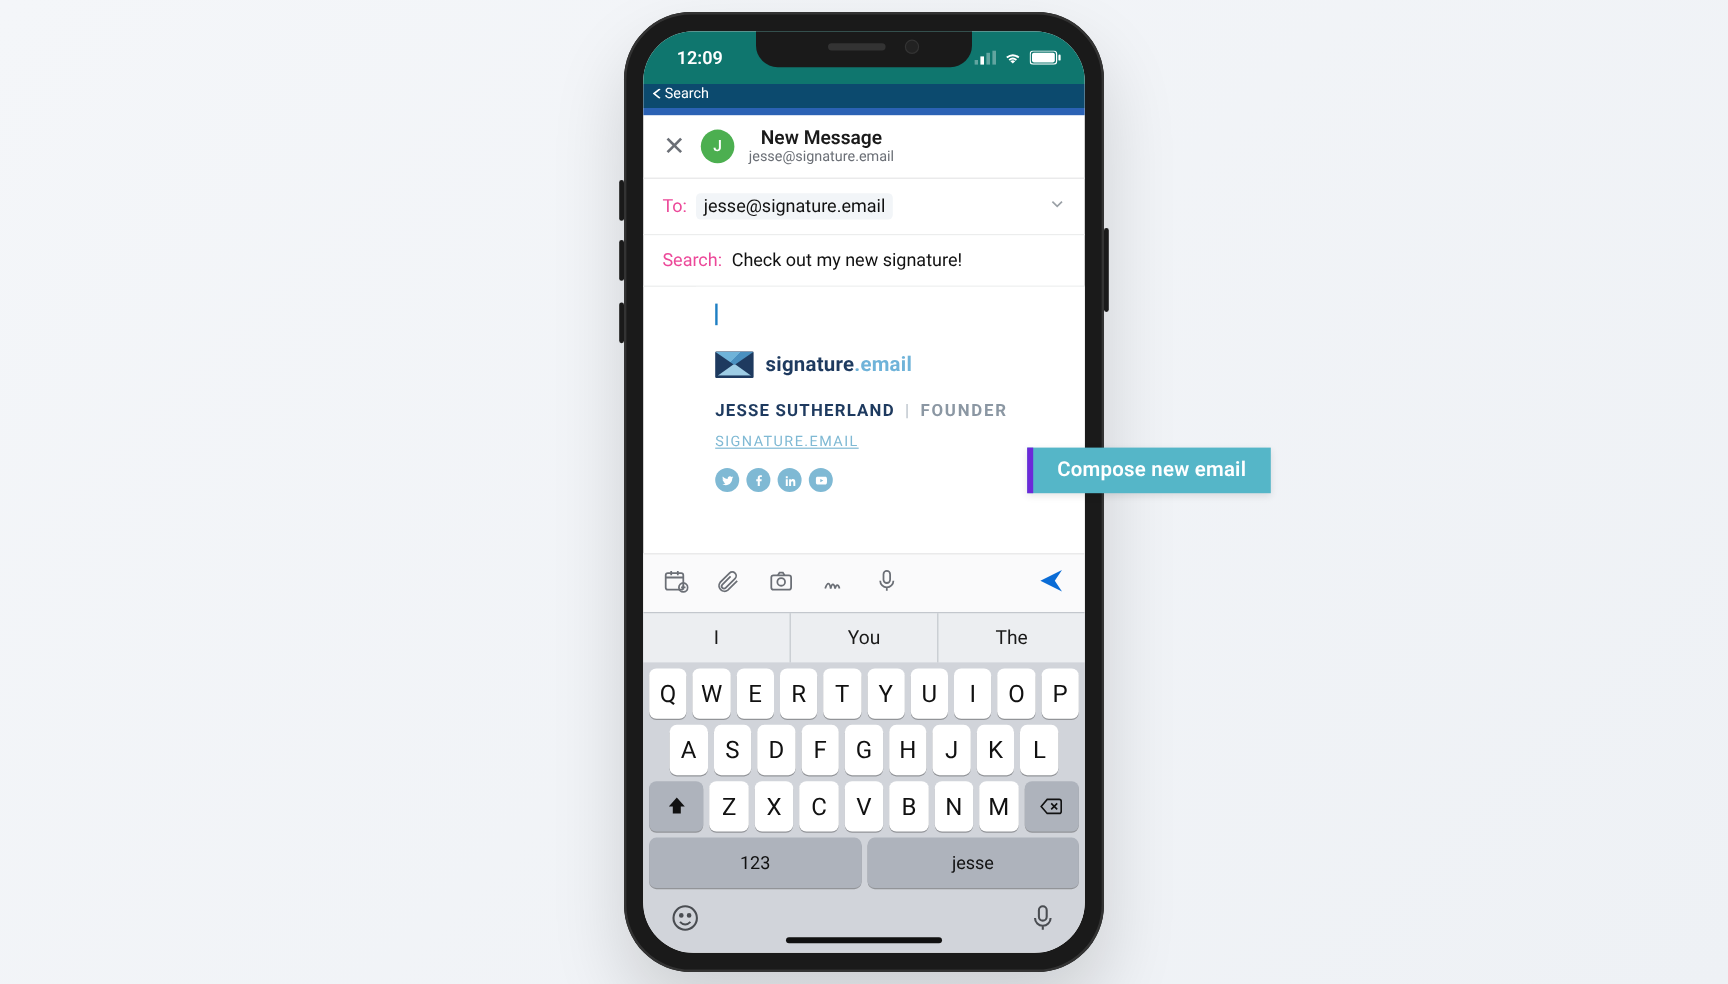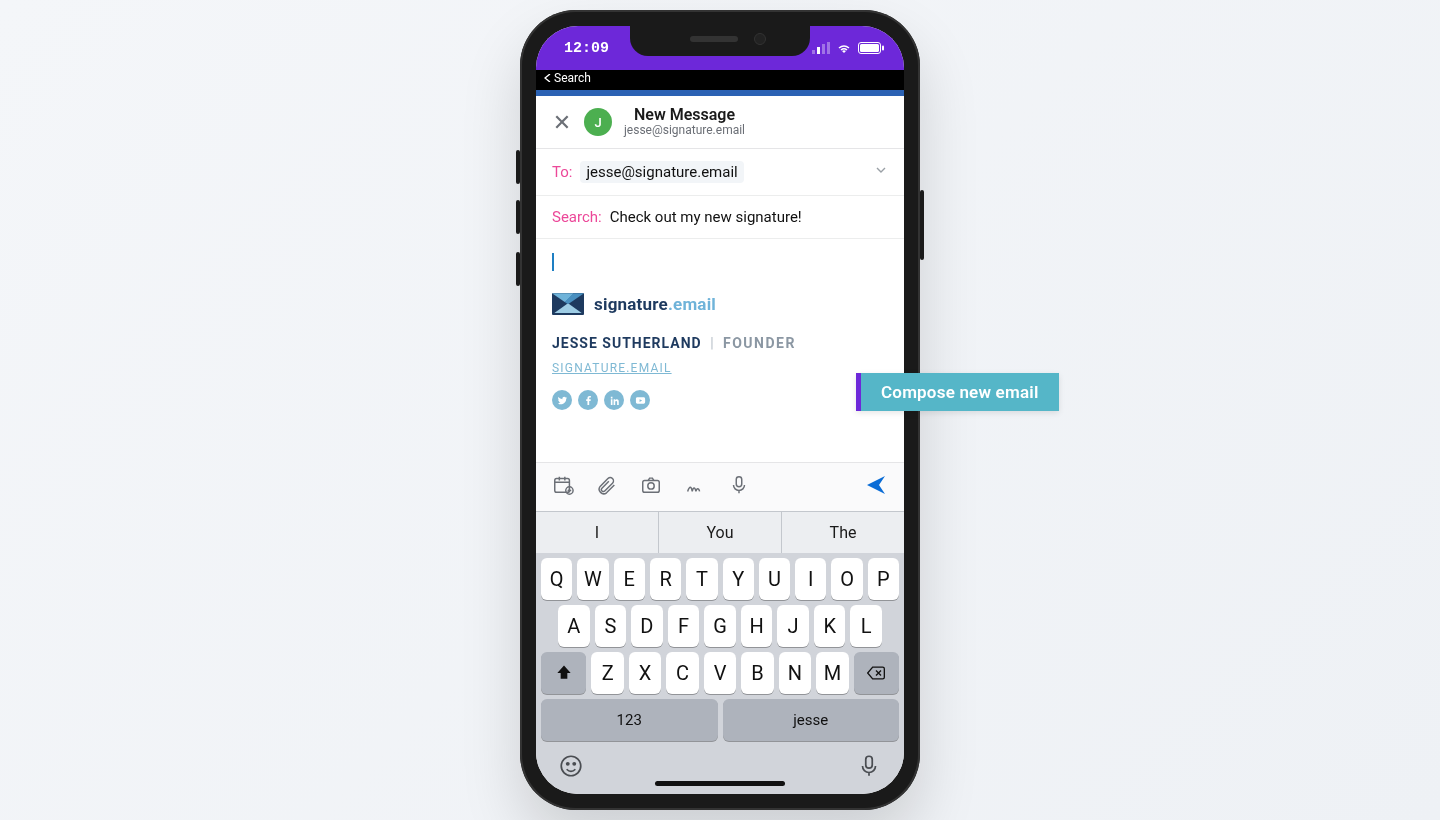--- a/index.html
+++ b/index.html
@@ -73,39 +73,38 @@
     transform: translateX(34px);
     width: 10px; height: 10px;
     background: #222;
     border: 1px solid #333;
     border-radius: 50%;
   }
 
   
   .statusbar {
     height: 44px;
-    background: #6d28d9;
+    background: #0f766e;
     color: #fff;
     display: flex;
     align-items: center;
     justify-content: space-between;
     padding: 0 20px 0 28px;
     font-size: 15px;
     font-weight: 600;
     position: relative;
     z-index: 15;
     flex: 0 0 auto;
-    font-family: Liberation Mono, monospace;
   }
   .status-right { display: flex; align-items: center; gap: 6px; }
   .status-right svg { display: block; }
 
   .backstrip {
     height: 20px;
-    background: #000000;
+    background: #0c4a6e;
     color: #fff;
     font-size: 12px;
     display: flex;
     align-items: center;
     padding: 0 8px 4px 8px;
     flex: 0 0 auto;
   }
   .bluebar {
     height: 6px;
     background: #2b62b4;
@@ -151,20 +150,21 @@
     margin-left: auto;
     color: #9aa0a6;
   }
 
   
   .compose-body {
     flex: 1 1 auto;
     padding: 14px 16px 8px 16px;
     overflow: hidden;
     background: #fff;
+    margin-left: 44px;
   }
   .cursor {
     width: 2px; height: 18px;
     background: #1e7fc3;
     margin-bottom: 22px;
   }
   .sig-logo-row {
     display: flex; align-items: center; gap: 10px;
     margin-bottom: 20px;
   }

